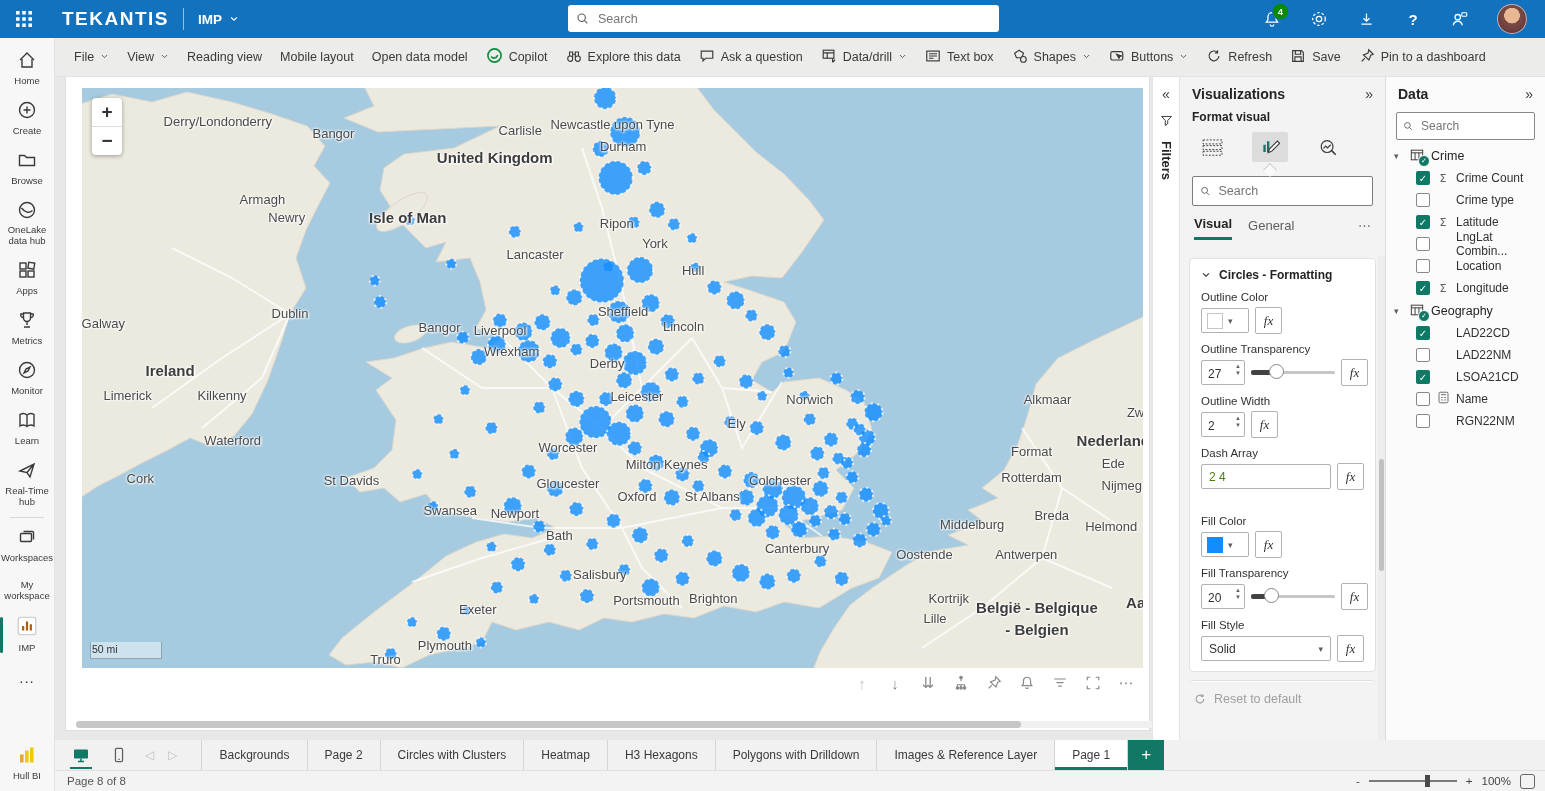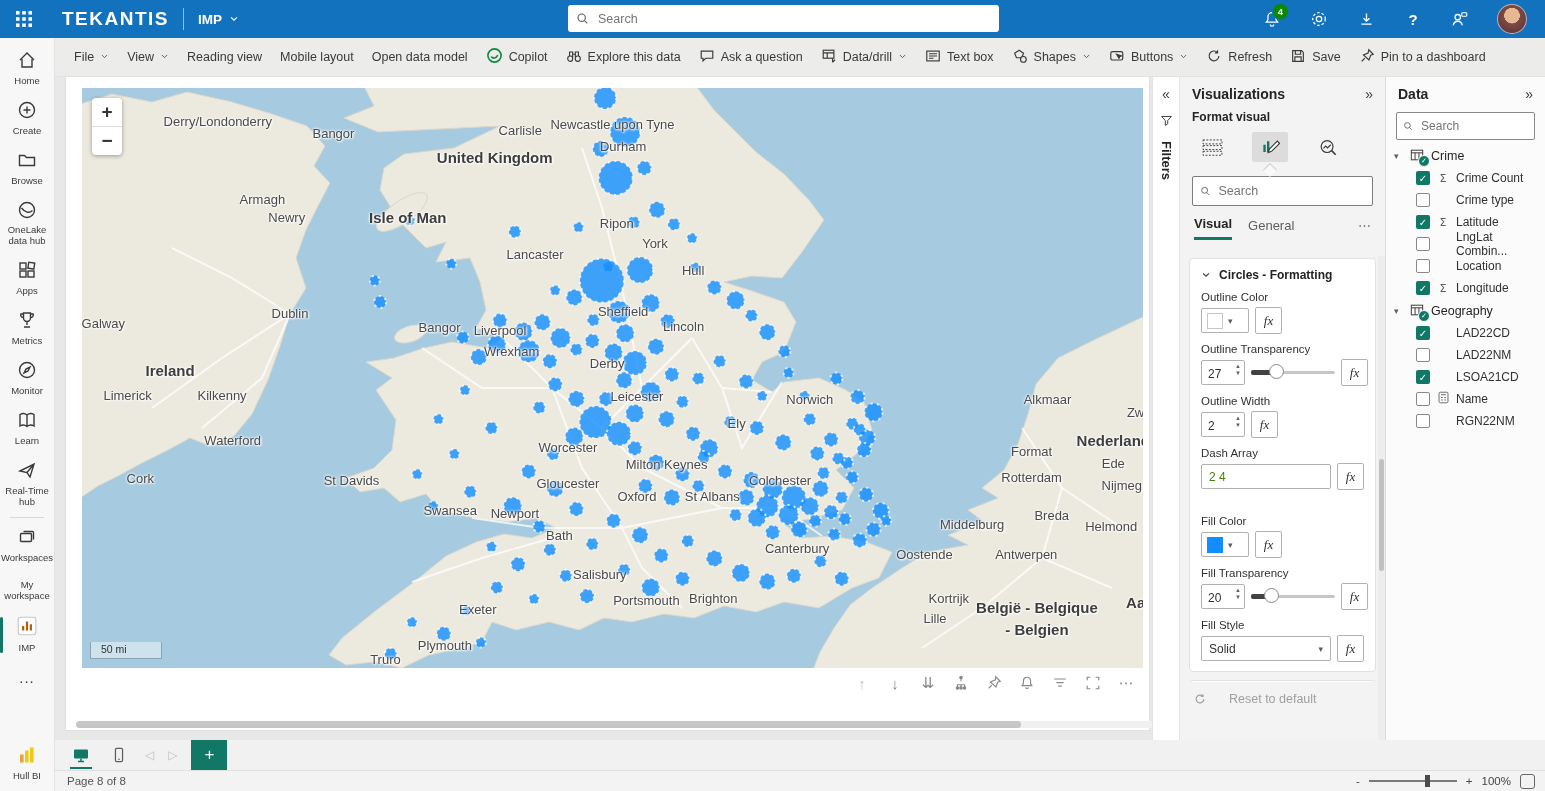--- a/index.html
+++ b/index.html
@@ -35,21 +35,21 @@
   
   #canvas{position:absolute;left:55px;top:76px;width:1097px;height:664px;background:#e8e8e8}
   #page{position:absolute;left:10px;top:0;width:1085px;height:655px;background:#fff;border:1px solid #e0e0e0;box-sizing:border-box}
   #map{position:absolute;left:16px;top:11px;width:1061px;height:580px;overflow:hidden;background:#a6cadf}
   #map svg.base{position:absolute;inset:0;width:100%;height:100%}
   .map-label{position:absolute;transform:translate(-50%,-50%);font-size:13px;color:#4a4a4a;white-space:nowrap;text-shadow:0 0 3px #fff,0 0 3px #fff,1px 1px 2px #fff;pointer-events:none}
   .map-label.bold{font-weight:bold;font-size:15px;color:#3d3d3d}
   #zoomctl{position:absolute;left:10px;top:10px;width:30px;background:#fff;border-radius:4px;box-shadow:0 1px 4px rgba(0,0,0,.35);overflow:hidden;z-index:5}
   #zoomctl .zbtn{width:30px;height:28px;display:flex;align-items:center;justify-content:center;font-size:19px;font-weight:bold;color:#333;cursor:pointer}
   #zoomctl .zdiv{height:1px;background:#ddd}
-  #scalebar{position:absolute;left:8px;bottom:9px;width:72px;height:17px;background:rgba(255,255,255,.45);border:1px solid #8ba4b4;border-top:none;font-size:10.5px;color:#333;padding:1px 10px;box-sizing:border-box;z-index:5}
+  #scalebar{position:absolute;left:8px;bottom:9px;width:72px;height:17px;background:rgba(255,255,255,.45);border:1px solid #8ba4b4;border-top:none;font-size:10.5px;color:#333;padding:1px 1px;box-sizing:border-box;z-index:5}
   #attrib{position:absolute;right:0;bottom:0;background:rgba(255,255,255,.85);font-size:10.5px;color:#1d70c8;padding:2px 5px;z-index:5}
   
   #vistools{position:absolute;right:14px;top:597px;display:flex;align-items:center;gap:15px;color:#8a8886}
   #vistools .vt{width:18px;height:18px;display:flex;align-items:center;justify-content:center;font-size:15px;cursor:pointer}
   #vistools .vt.dis{color:#c8c6c4}
   #hscroll{position:absolute;left:10px;bottom:2px;width:1085px;height:7px;background:#f0f0f0;border-radius:4px}
   #hscroll .thumb{position:absolute;left:0;top:0;height:7px;width:945px;background:#c6c6c6;border-radius:4px}
   
   #fstrip{position:absolute;left:1152px;top:76px;width:28px;height:664px;background:#fff;border-left:1px solid #e4e4e4;border-right:1px solid #e4e4e4;display:flex;flex-direction:column;align-items:center;padding-top:10px;box-sizing:border-box;gap:12px;z-index:10}
   #fstrip .gmt{font-size:14px;color:#3b3a39;cursor:pointer}
@@ -81,21 +81,21 @@
   .spin{position:relative;width:44px;height:25px;border:1px solid #b3b0ad;border-radius:2px;background:#fff;box-sizing:border-box;flex:none}
   .spin input{border:none;outline:none;width:26px;height:100%;padding-left:6px;font-size:12px;font-family:"Liberation Sans",sans-serif;color:#323130;background:transparent}
   .spin .carets{position:absolute;right:3px;top:2px;display:flex;flex-direction:column;gap:1px;color:#605e5c;font-size:6px;line-height:1}
   .slider{position:relative;width:84px;height:25px;flex:none}
   .slider .track{position:absolute;left:0;right:0;top:11px;height:3px;background:#c8c6c4;border-radius:2px}
   .slider .fill{position:absolute;left:0;top:10px;height:5px;background:#424242;border-radius:2px}
   .slider .thumb{position:absolute;top:4px;width:15px;height:15px;border-radius:50%;background:#fff;border:1.5px solid #8a8886;box-sizing:border-box}
   .txtinput{flex:1;height:25px;border:1px solid #b3b0ad;border-radius:2px;background:#fff;font-size:12px;padding:0 7px;font-family:"Liberation Sans",sans-serif;color:#4d7c0f;outline:none;box-sizing:border-box;min-width:0}
   .selbox{flex:1;height:25px;border:1px solid #b3b0ad;border-radius:2px;background:#fff;display:flex;align-items:center;justify-content:space-between;padding:0 7px;font-size:12px;color:#323130;cursor:pointer;box-sizing:border-box}
   .spacer18{height:16px}
-  #reset-row{position:absolute;bottom:34px;left:14px;display:flex;align-items:center;gap:23px;font-size:12.5px;color:#a19f9d}
+  #reset-row{position:absolute;bottom:34px;left:14px;display:flex;align-items:center;gap:8px;font-size:12.5px;color:#a19f9d}
   #viz-vscroll{position:absolute;right:0;top:180px;bottom:0;width:7px;background:#ededed}
   #viz-vscroll .thumb{position:absolute;top:42%;height:23%;left:1px;width:5px;background:#c1c1c1;border-radius:3px}
   
   #datapane{position:absolute;left:1386px;top:76px;width:159px;height:664px;background:#fbfbfb;box-sizing:border-box;z-index:10}
   #data-search{margin:8px 10px 4px;height:26px;background:#fff;border:1px solid #8a8886;border-radius:2px;display:flex;align-items:center;gap:6px;padding:0 6px}
   #data-search input{border:none;outline:none;width:100%;font-size:12px;font-family:"Liberation Sans",sans-serif;color:#323130}
   .tree-row{display:flex;align-items:center;height:23px;font-size:12.5px;color:#252423;cursor:pointer;padding-left:8px;gap:5px}
   .tree-row .tchev{font-size:9px;color:#605e5c;width:10px}
   .tbl-icon{position:relative;width:17px;height:15px;color:#3b3a39;flex:none}
   .tbl-badge{position:absolute;right:-4px;bottom:-4px;width:10px;height:10px;border-radius:50%;background:#117865;color:#fff;font-size:7px;display:flex;align-items:center;justify-content:center;border:1px solid #fbfbfb}
@@ -930,20 +930,30 @@
       </div>
       <div class="vw">
         <svg viewBox="0 0 18 18" width="16" height="16">
             <rect x="5" y="1.5" width="8" height="15" rx="1.5" fill="none" stroke="currentColor" stroke-width="1.4"></rect>
             <path d="M8 13.8h2" stroke="currentColor" stroke-width="1.2"></path>
           </svg>
       </div>
       <span class="pgarrow">◁</span>
       <span class="pgarrow">▷</span>
     </div>
+    <div id="ptabs">
+        <div class="ptab">Backgrounds</div>
+        <div class="ptab">Page 2</div>
+        <div class="ptab">Circles with Clusters</div>
+        <div class="ptab">Heatmap</div>
+        <div class="ptab">H3 Hexagons</div>
+        <div class="ptab">Polygons with Drilldown</div>
+        <div class="ptab">Images &amp; Reference Layer</div>
+        <div class="ptab active">Page 1</div>
+      </div>
     <div id="addpage">+</div>
   </div>
 
   <div id="statusbar">
     <span class="pageinfo">Page 8 of 8</span>
     <div id="zoomctrls">
       <span>-</span>
       <div id="zslider">
           <div class="trk"></div>
           <div class="th"></div>

